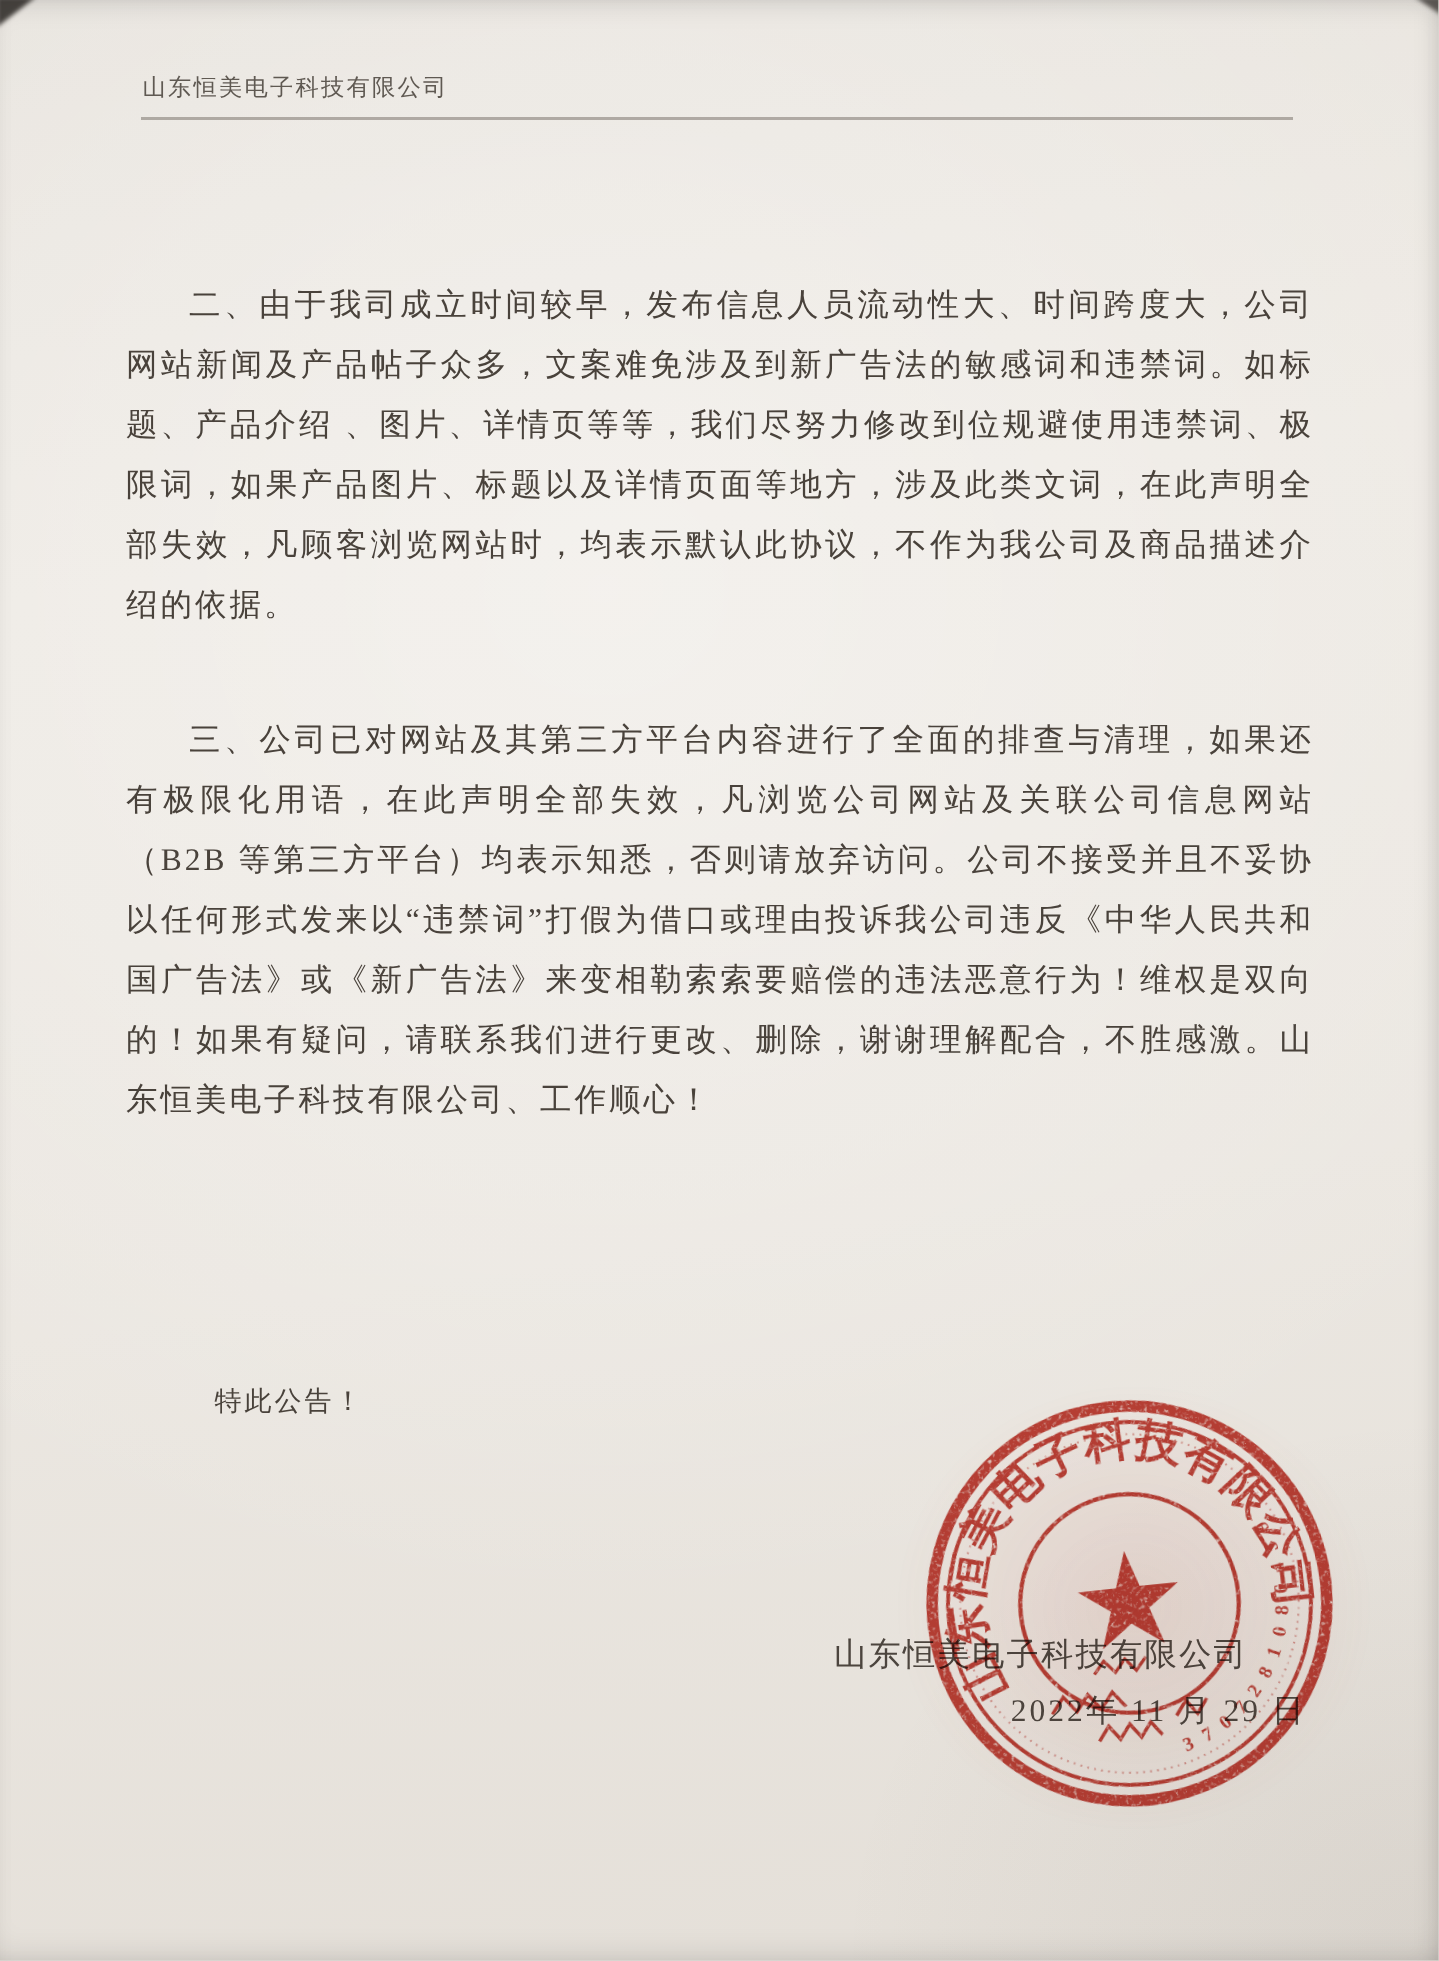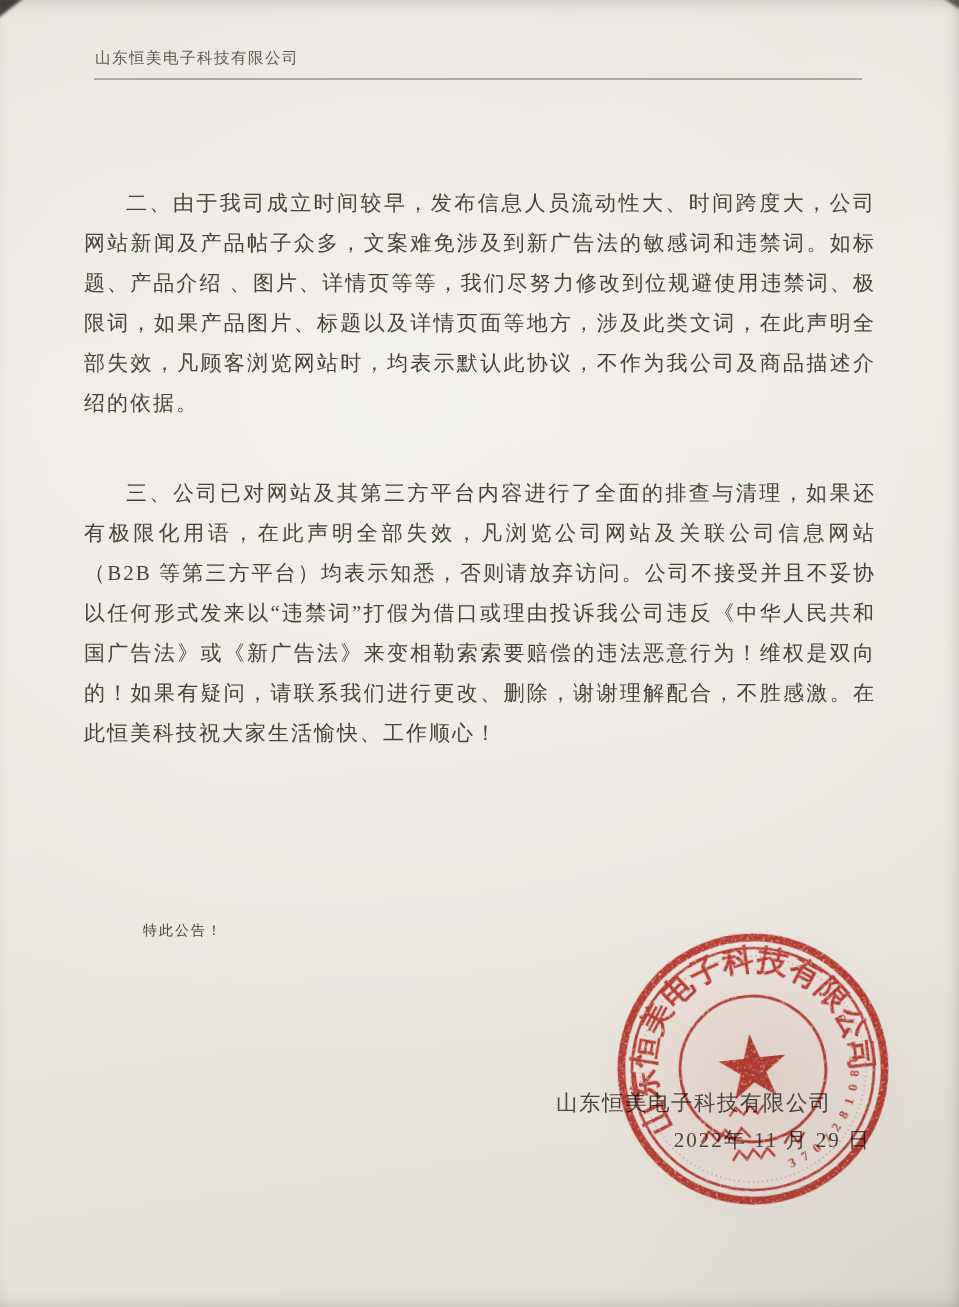--- a/index.html
+++ b/index.html
@@ -25,21 +25,21 @@
     position:absolute;left:50%;top:100px;transform:translateX(-50%);white-space:nowrap;
     font-family:"Liberation Sans","DejaVu Sans",sans-serif;font-weight:700;
     font-size:28px;letter-spacing:4px;color:#3c3834;
   }
   .body-text{position:absolute;left:84px;top:183px;width:792px;color:#49423b;}
   .body-text p{
     margin:0;font-size:21px;line-height:40px;letter-spacing:2px;
     text-indent:2em;text-align:justify;text-justify:inter-ideograph;
   }
   .body-text p + p{margin-top:50px;}
-  .closing{position:absolute;left:143px;top:922px;font-size:14px;letter-spacing:2px;color:#49423b;}
+  .closing{position:absolute;left:143px;top:922px;font-size:18px;letter-spacing:2px;color:#49423b;}
   .sig-company{position:absolute;right:127px;top:1088px;font-size:21.5px;letter-spacing:1.5px;color:#4c453e;}
   .sig-date{position:absolute;right:88px;top:1126px;font-size:21px;letter-spacing:2px;color:#4c453e;}
   .seal-smudge{
     position:absolute;left:596px;top:922px;width:320px;height:300px;border-radius:50%;
     background:radial-gradient(closest-side, rgba(193,62,50,0.10), rgba(193,62,50,0.05) 58%, rgba(193,62,50,0) 100%);
     mix-blend-mode:multiply;filter:blur(2px);
   }
   .seal{
     position:absolute;left:612px;top:928px;width:282px;height:282px;
     mix-blend-mode:multiply;opacity:0.92;transform:rotate(-6deg);
@@ -54,21 +54,21 @@
 
   <div class="corner tl"></div>
   <div class="corner tr"></div>
 
   <div class="letterhead">山东恒美电子科技有限公司</div>
   <div class="letterhead-rule"></div>
 
 
   <div class="body-text">
     <p>二、由于我司成立时间较早，发布信息人员流动性大、时间跨度大，公司网站新闻及产品帖子众多，文案难免涉及到新广告法的敏感词和违禁词。如标题、产品介绍 、图片、详情页等等，我们尽努力修改到位规避使用违禁词、极限词，如果产品图片、标题以及详情页面等地方，涉及此类文词，在此声明全部失效，凡顾客浏览网站时，均表示默认此协议，不作为我公司及商品描述介绍的依据。</p>
-    <p>三、公司已对网站及其第三方平台内容进行了全面的排查与清理，如果还有极限化用语，在此声明全部失效，凡浏览公司网站及关联公司信息网站（B2B 等第三方平台）均表示知悉，否则请放弃访问。公司不接受并且不妥协以任何形式发来以“违禁词”打假为借口或理由投诉我公司违反《中华人民共和国广告法》或《新广告法》来变相勒索索要赔偿的违法恶意行为！维权是双向的！如果有疑问，请联系我们进行更改、删除，谢谢理解配合，不胜感激。在此恒美科技祝大家生活愉快、工作顺心！</p>
+    <p>三、公司已对网站及其第三方平台内容进行了全面的排查与清理，如果还有极限化用语，在此声明全部失效，凡浏览公司网站及关联公司信息网站（B2B 等第三方平台）均表示知悉，否则请放弃访问。公司不接受并且不妥协以任何形式发来以“违禁词”打假为借口或理由投诉我公司违反《中华人民共和国广告法》或《新广告法》来变相勒索索要赔偿的违法恶意行为！维权是双向的！如果有疑问，请联系我们进行更改、删除，谢谢理解配合，不胜感激。山东恒美电子科技有限公司、工作顺心！</p>
   </div>
 
   <div class="closing">特此公告！</div>
 
   <div class="sig-company">山东恒美电子科技有限公司</div>
   <div class="sig-date">2022年 11 月 29 日</div>
 
   <div class="seal-smudge"></div>
 
   <div class="seal">

